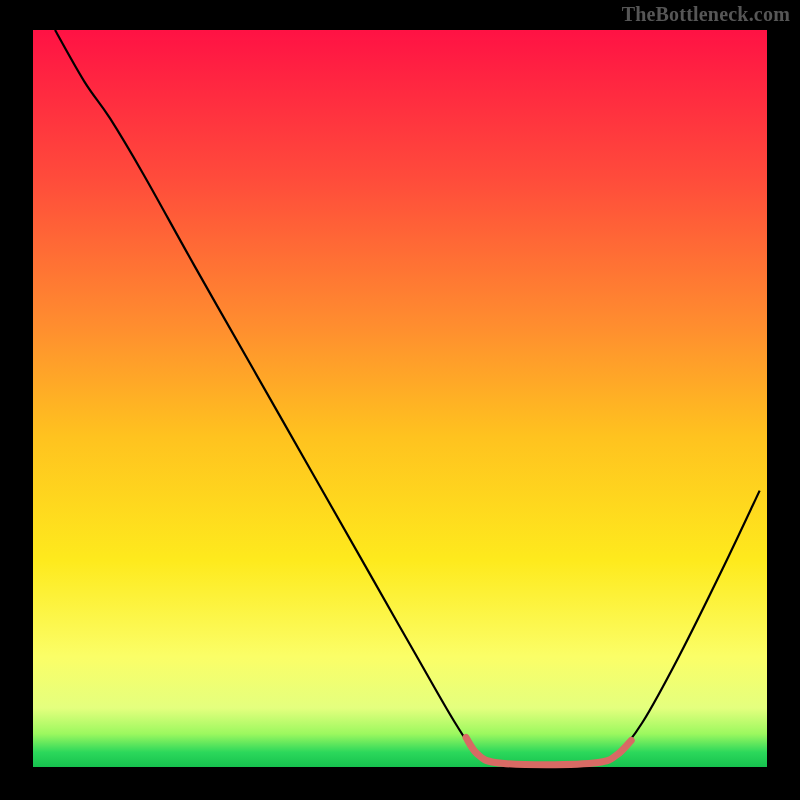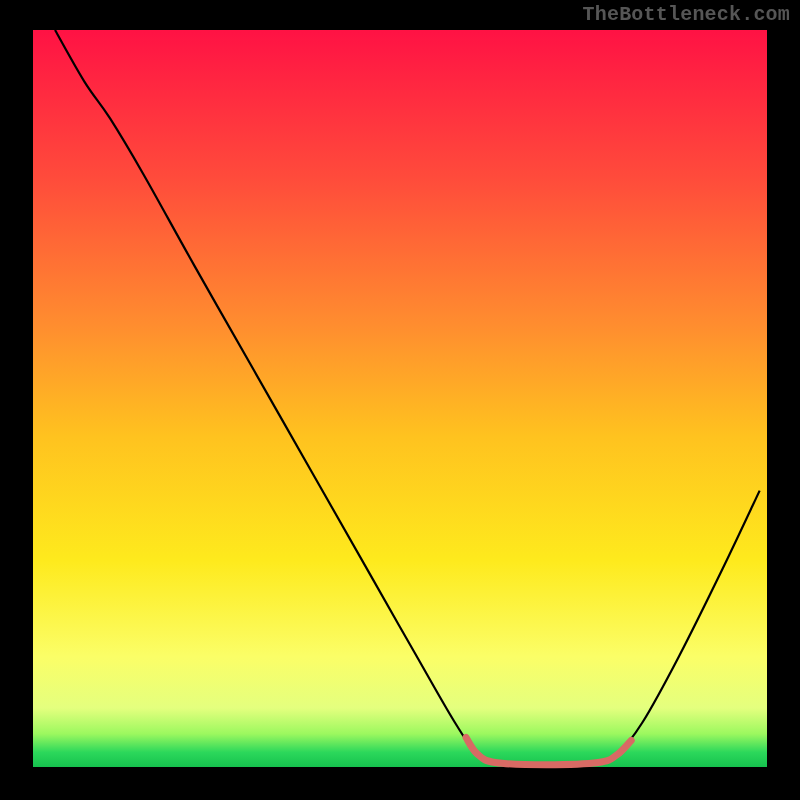--- a/index.html
+++ b/index.html
@@ -13,21 +13,21 @@
   .wrap {
     position: relative;
     width: 800px;
     height: 800px;
     background: #000;
   }
   .watermark {
     position: absolute;
     top: 3px;
     right: 10px;
-    font-family: Liberation Mono, monospace;
+    font-family: Liberation Serif, serif;
     font-size: 20px;
     font-weight: 600;
     color: #565656;
     letter-spacing: 0.2px;
     z-index: 10;
   }
   svg.plot {
     position: absolute;
     top: 0;
     left: 0;

